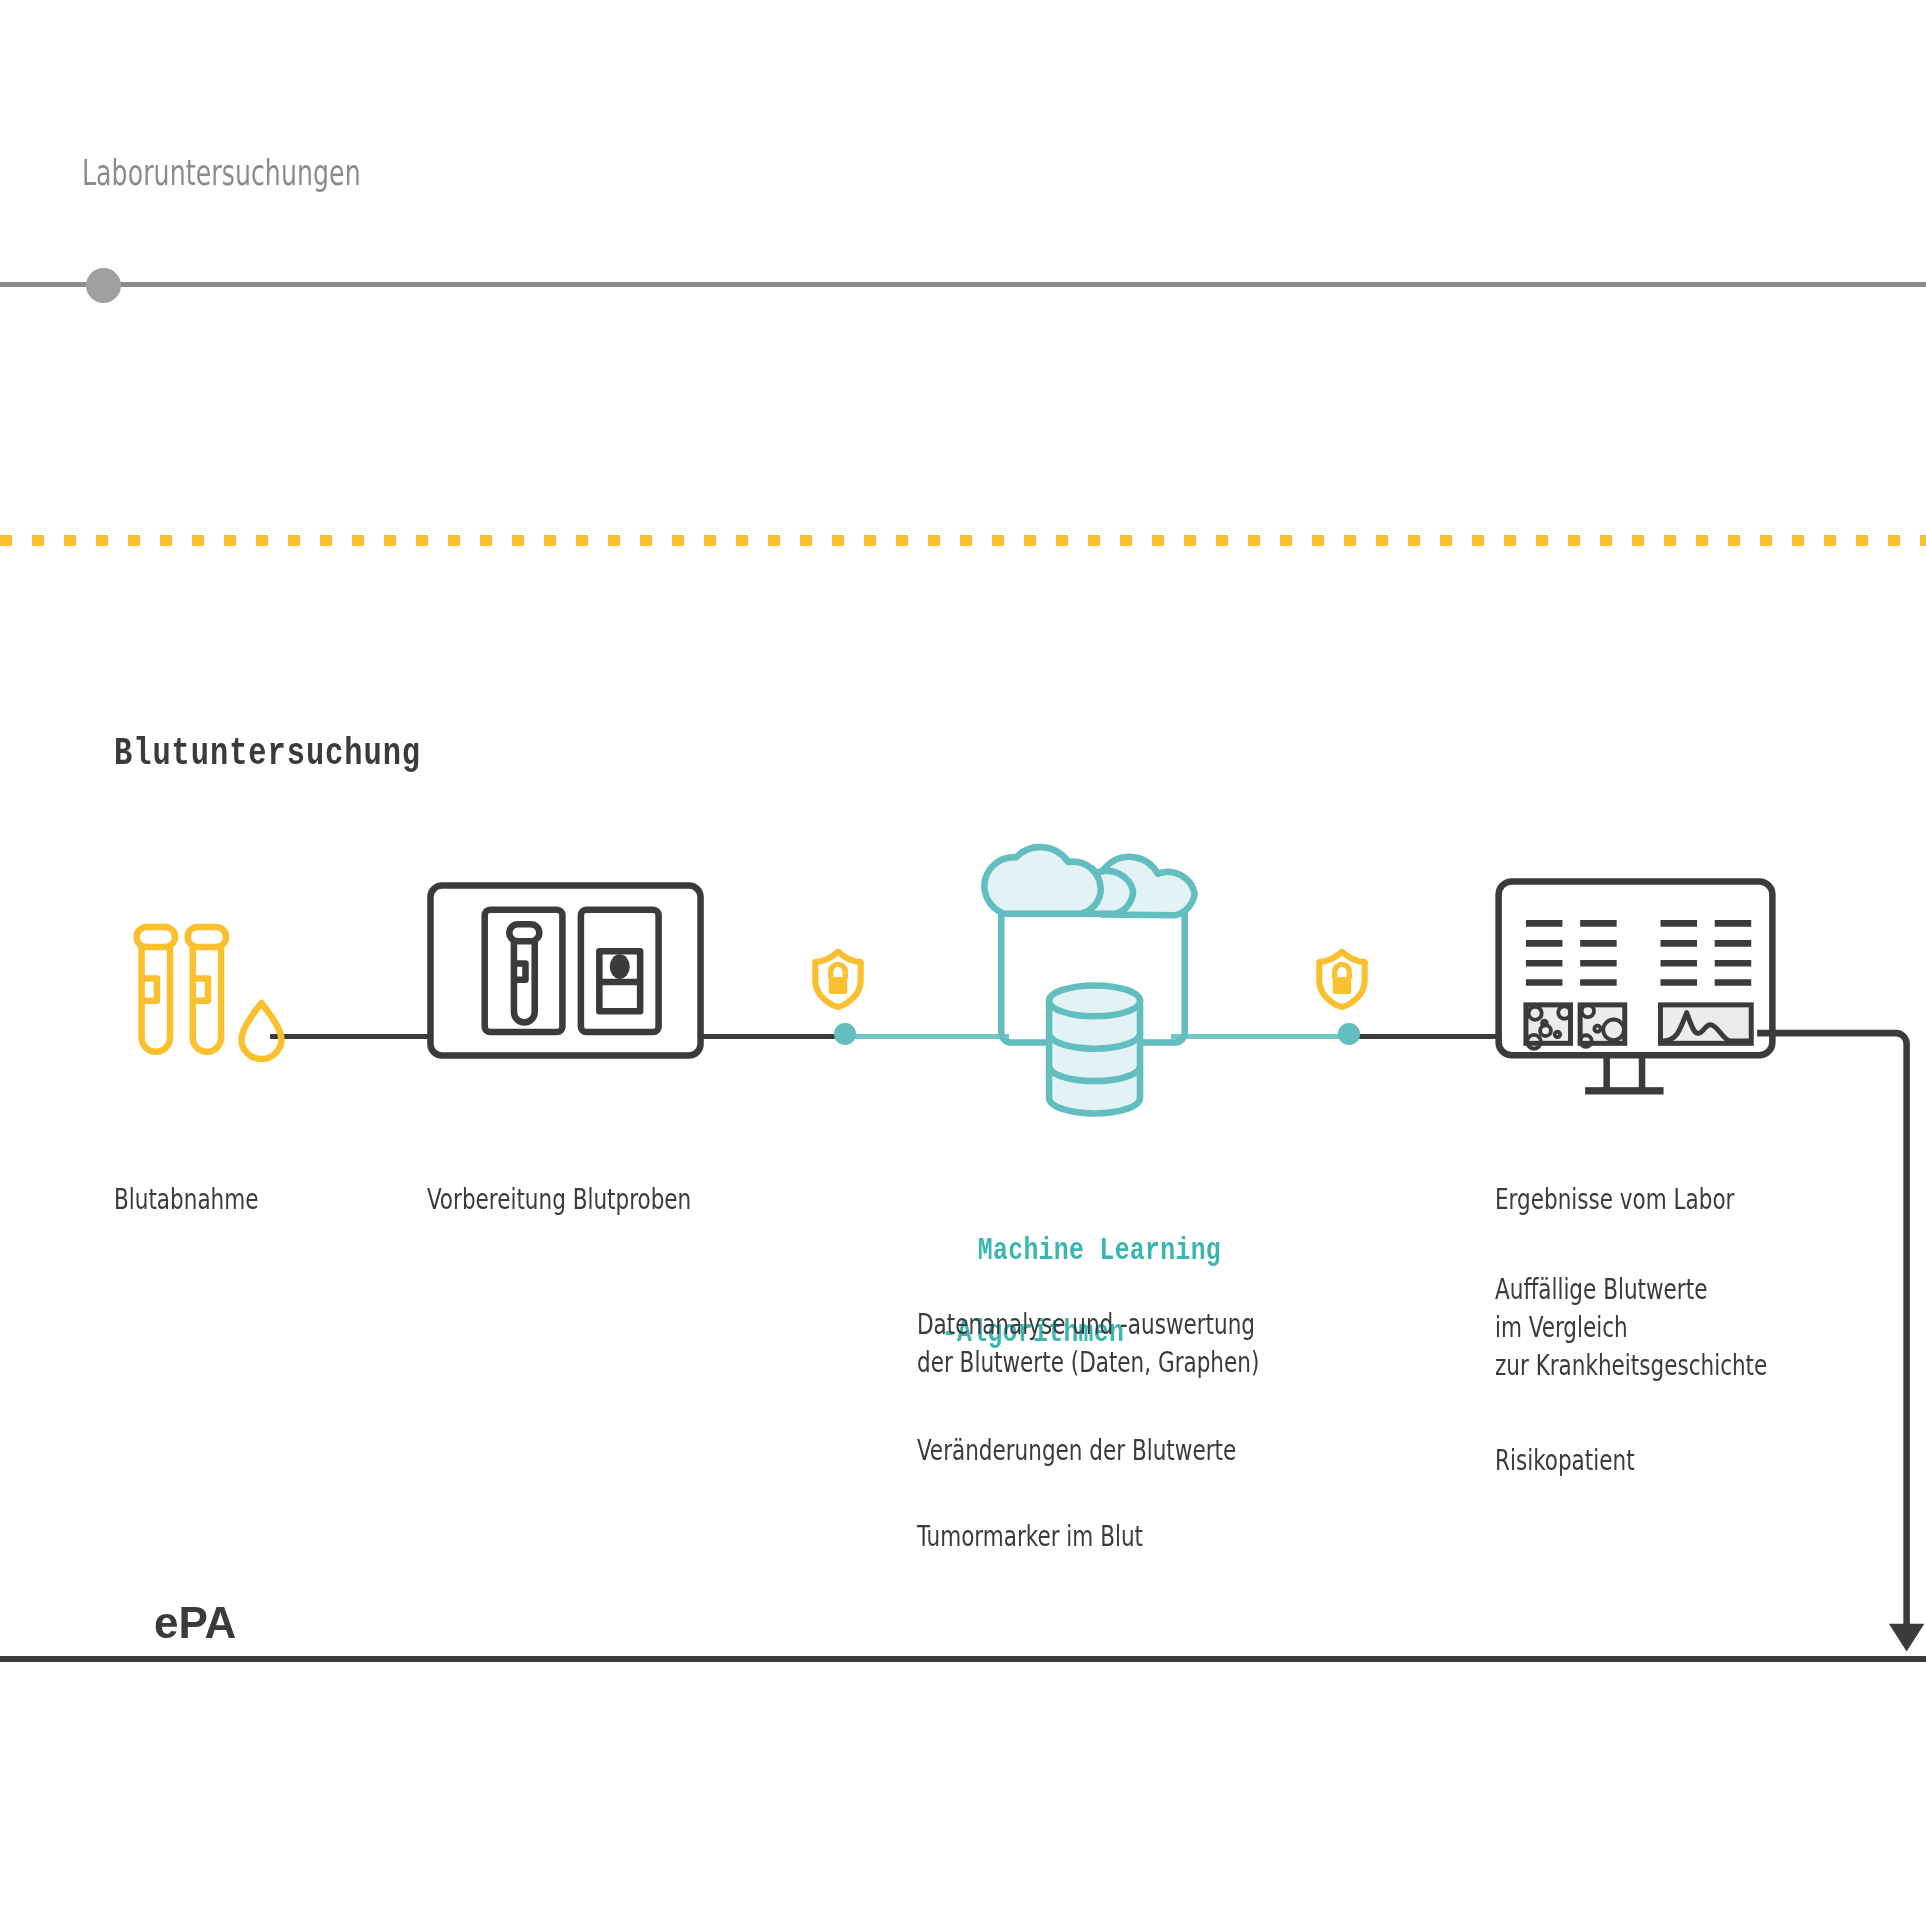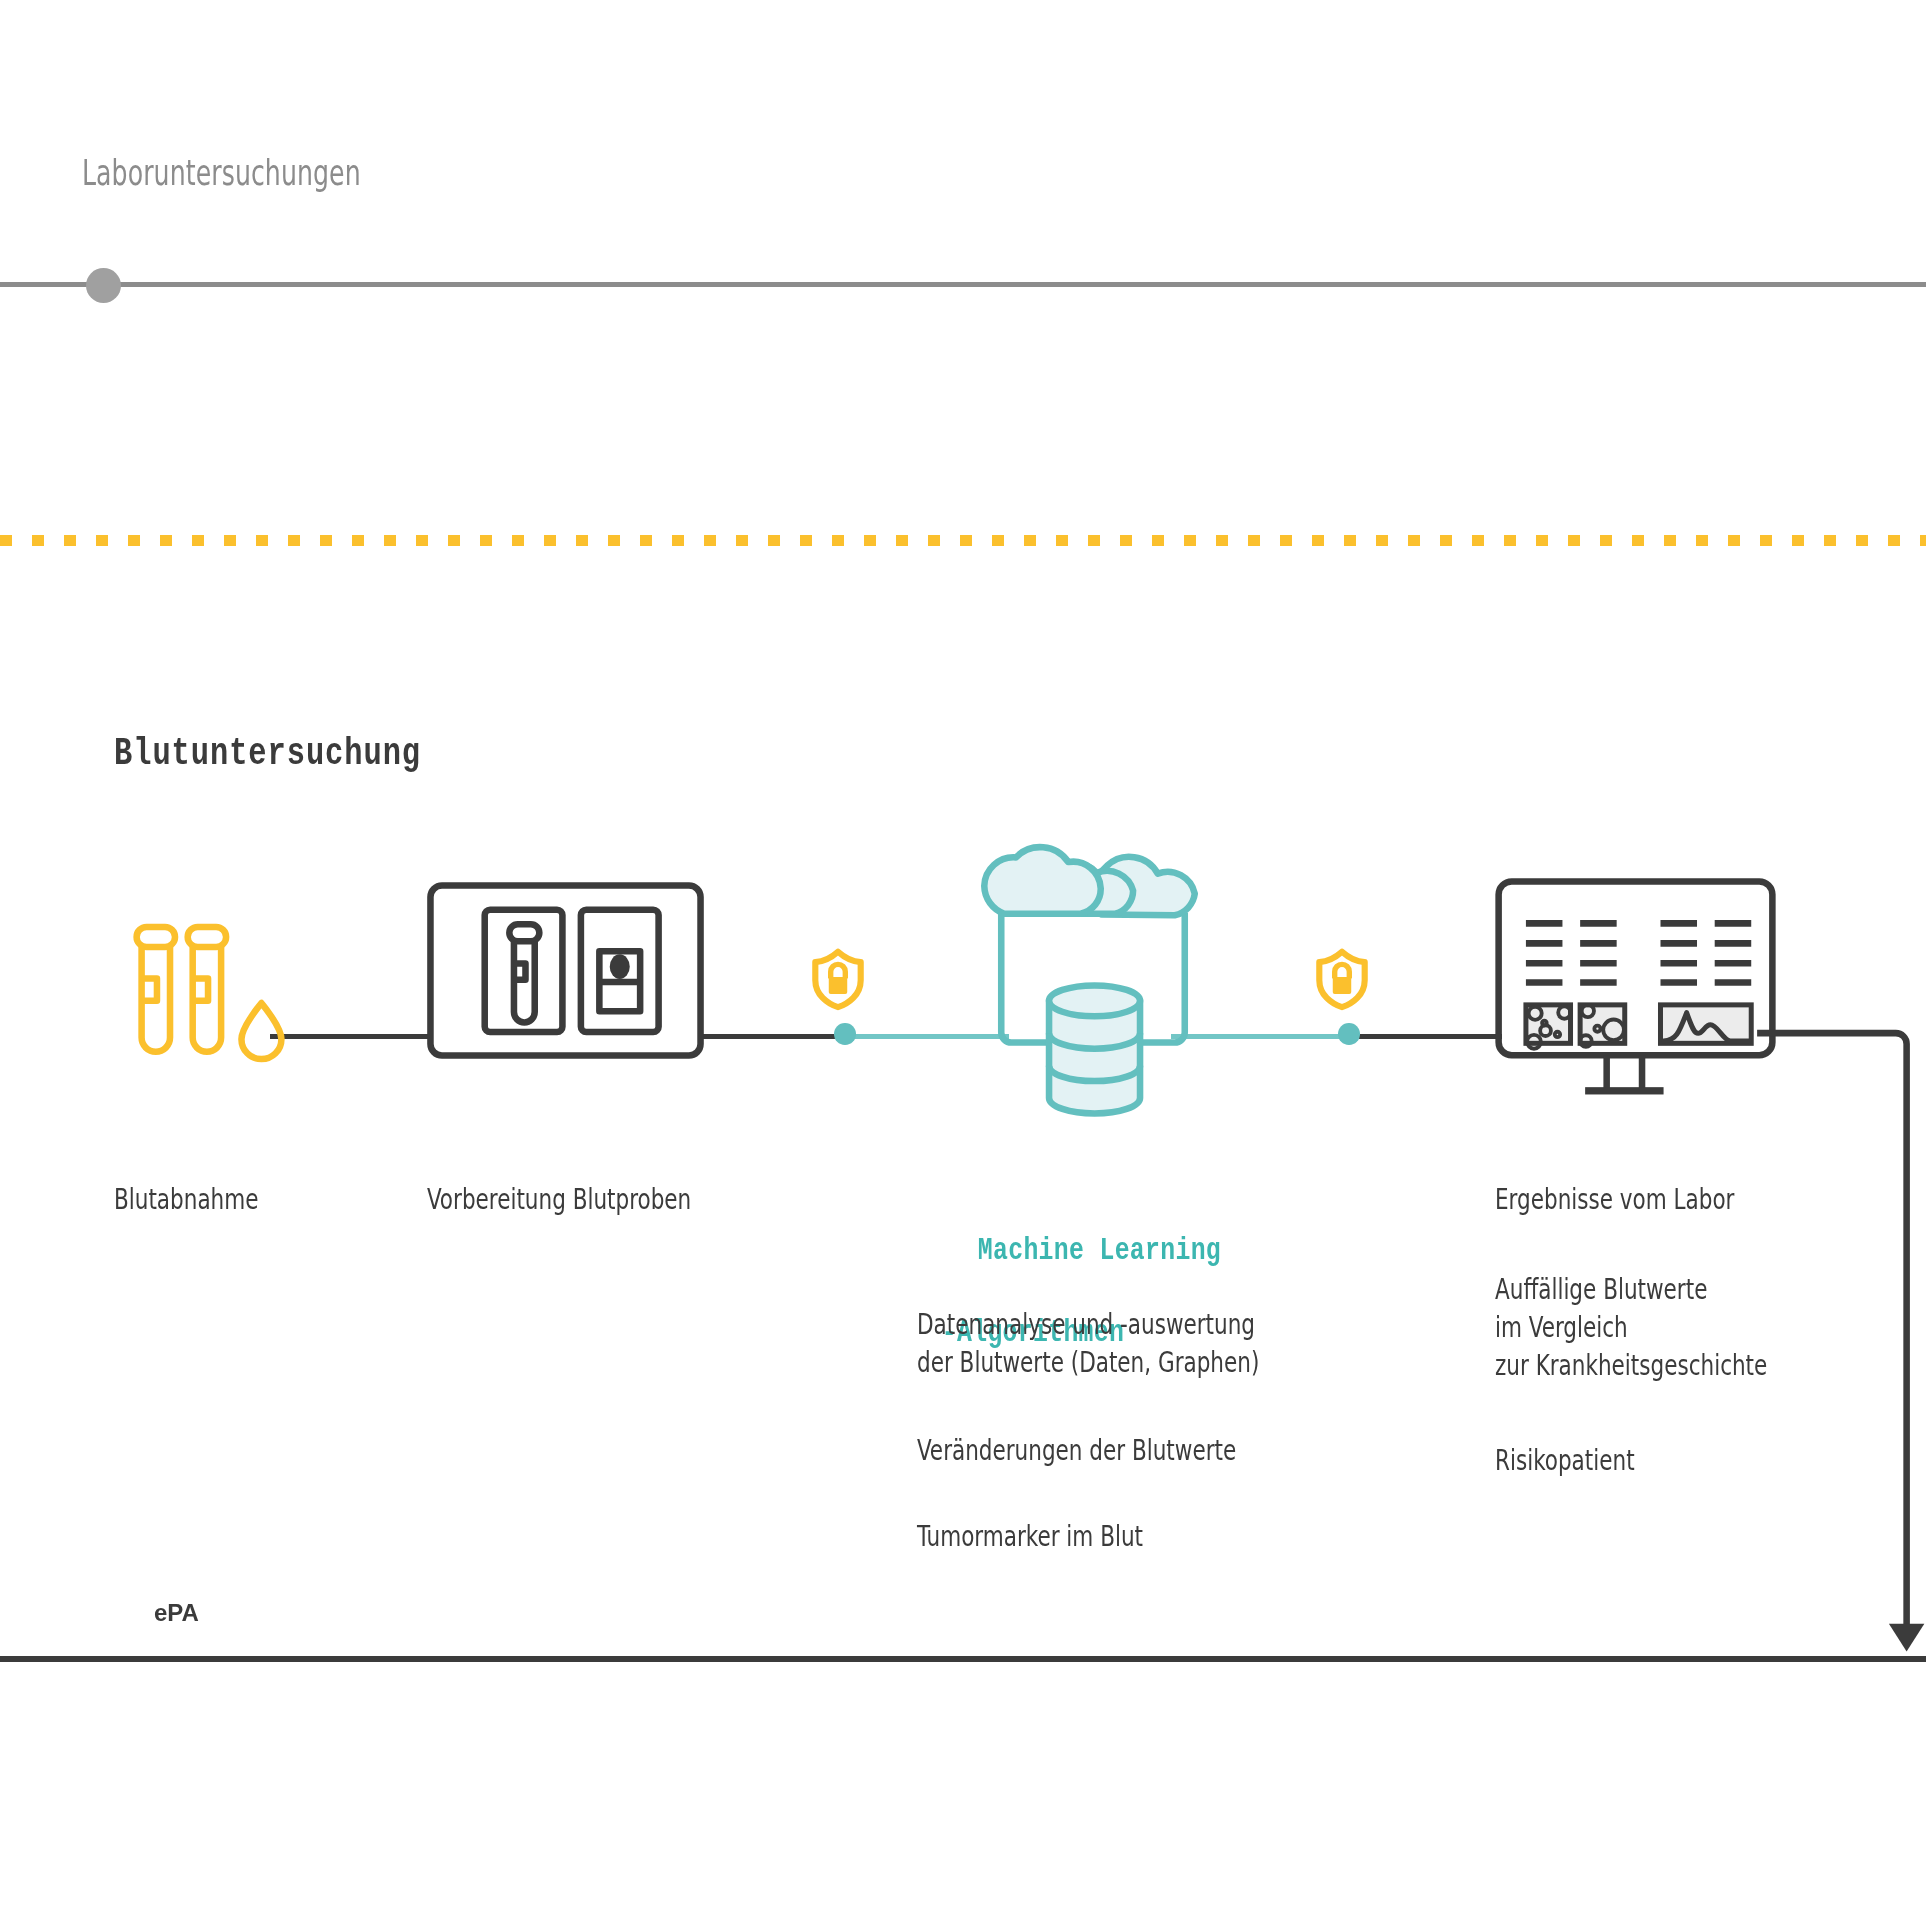--- a/index.html
+++ b/index.html
@@ -40,21 +40,21 @@
   #section-title{
     left:114px; top:735px;
     font-size:39px; color:#3b3b3b; font-weight:700; letter-spacing:1.2px;
     font-family:"Liberation Mono","DejaVu Sans Mono",monospace;
     transform:scaleX(.78); transform-origin:left top;
   }
 
   
   #lane-bottom-label{
     left:154px; top:1601px;
-    font-size:24px; color:#3b3b3b; font-weight:700;
+    font-size:44px; color:#3b3b3b; font-weight:700;
     font-family:"Liberation Sans","DejaVu Sans",sans-serif;
   }
   #lane-bottom-rule{
     left:0px; top:1656px; width:2457px; height:5.8px; background:#3b3b3b;
   }
 
   
   .conn{position:absolute;height:5.4px;}
   .conn.dark{background:#3b3b3b;}
   .conn.teal{background:#72c6c6;}

